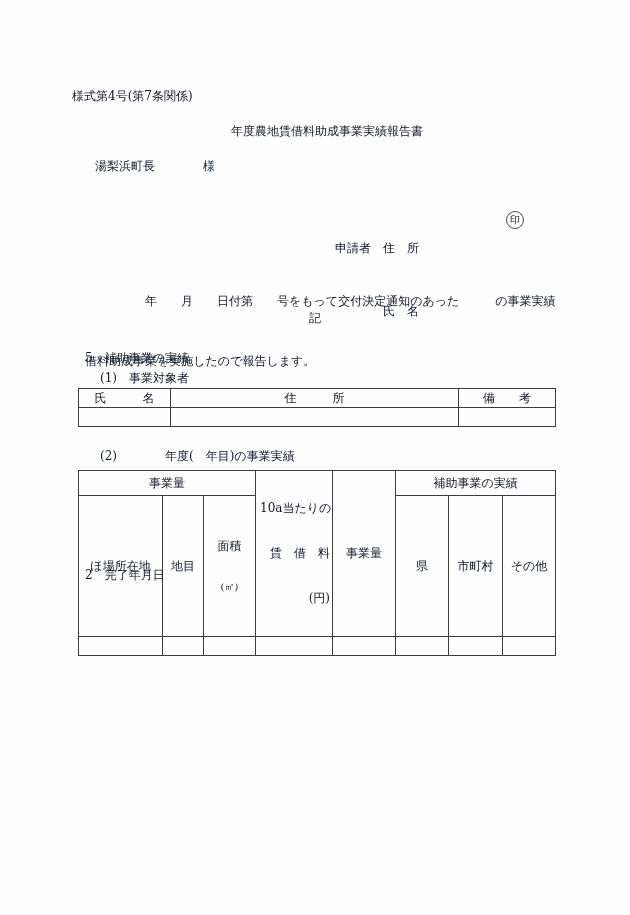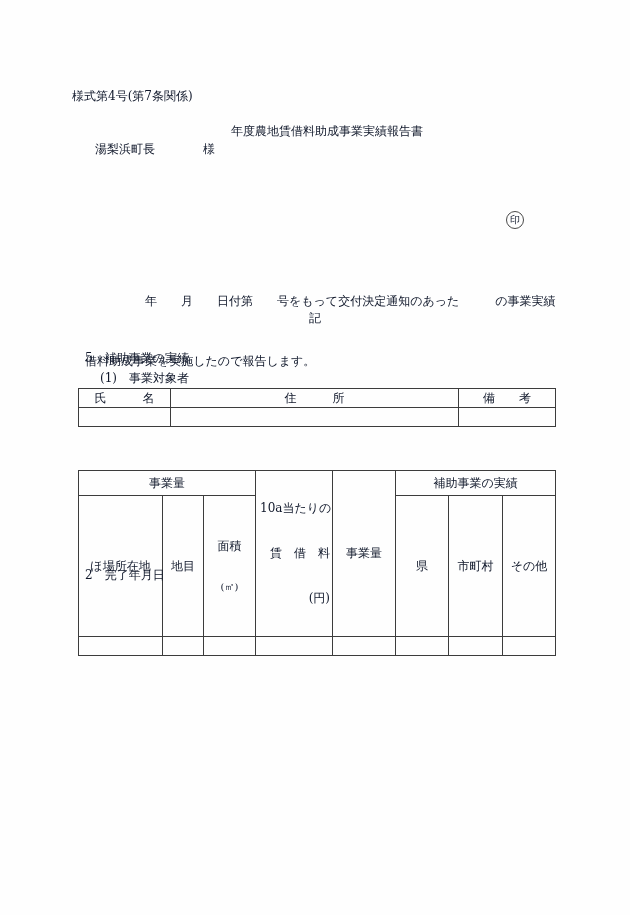--- a/index.html
+++ b/index.html
@@ -60,22 +60,26 @@
 </style>
 </head>
 <body>
 
 <div class="page">
 
   <div class="abs" style="left:72px; top:89px;">様式第4号(第7条関係)</div>
 
   <div class="abs centered" style="top:124px;">　　年度農地賃借料助成事業実績報告書</div>
 
-  <div class="abs" style="left:95px; top:142px;">湯梨浜町長　　　　様</div>
+  <div class="abs" style="left:95px; top:159px;">湯梨浜町長　　　　様</div>
 
+  <div class="abs" style="left:335px; top:196px; line-height:21px;">
+    <div>申請者　住　所</div>
+    <div>　　　　氏　名</div>
+  </div>
 
   <div class="seal">
     <span>印</span>
   </div>
 
   <div class="abs" style="left:85px; top:251px; line-height:20px;">
     <div>　　　　　年　　月　　日付第　　号をもって交付決定通知のあった　　　の事業実績</div>
     <div>借料助成事業を実施したので報告します。</div>
   </div>
 
@@ -98,20 +102,21 @@
       <th>備　　考</th>
     </tr>
     <tr class="data">
       <td></td>
       <td></td>
       <td></td>
     </tr>
   </tbody>
     </table>
 
+  <div class="abs" style="left:100px; top:449px;">(2)　　　　年度(　年目)の事業実績</div>
 
   <table class="t2">
     <colgroup>
       <col style="width:84px">
         <col style="width:41px">
         <col style="width:52px">
       <col style="width:77px">
         <col style="width:63px">
         <col style="width:53px">
       <col style="width:54px">

